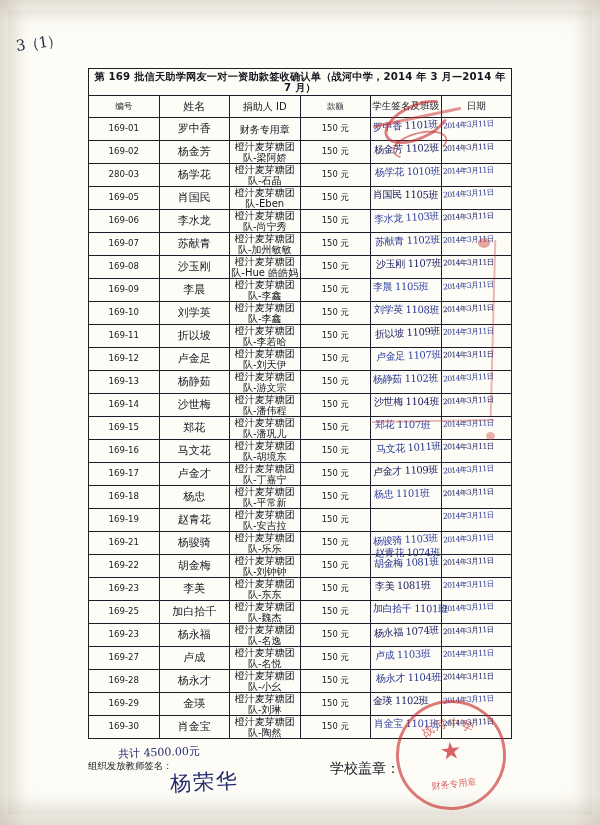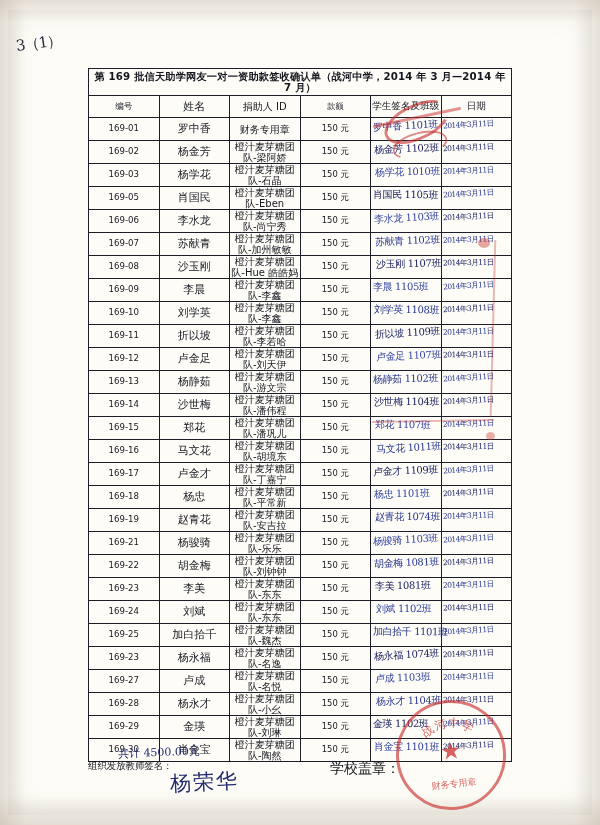--- a/index.html
+++ b/index.html
@@ -319,21 +319,21 @@
                 <span class="hw hw-dark sig" style="transform: rotate(-2.1deg); left: 3px;">杨金芳 1102班</span>
               </div>
             </td>
             <td class="c-date">
               <div class="date-cell-inner">
                 <span class="hw hw-dark dat" style="transform: rotate(-2.6deg);">2014年3月11日</span>
               </div>
             </td>
           </tr>
           <tr>
-            <td class="c-no">169-03</td>
+            <td class="c-no">280-03</td>
             <td class="c-name">杨学花</td>
             <td class="c-donor">橙汁麦芽糖团队-石晶</td>
             <td class="c-amt">150 元</td>
             <td class="c-sign">
               <div class="sign-cell-inner">
                 <span class="hw hw-blue2 sig" style="transform: rotate(-1.2deg); left: 4px;">杨学花 1010班</span>
               </div>
             </td>
             <td class="c-date">
               <div class="date-cell-inner">
@@ -565,21 +565,21 @@
               </div>
             </td>
           </tr>
           <tr>
             <td class="c-no">169-19</td>
             <td class="c-name">赵青花</td>
             <td class="c-donor">橙汁麦芽糖团队-安吉拉</td>
             <td class="c-amt">150 元</td>
             <td class="c-sign">
               <div class="sign-cell-inner">
-                <span class="hw hw-blue sig" style="transform: rotate(-0.3deg); left: 4px;">赵青花 1074班</span>
+                <span class="hw hw-blue sig" style="transform: rotate(-0.3deg); left: 4px; margin-top: 36px;">赵青花 1074班</span>
               </div>
             </td>
             <td class="c-date">
               <div class="date-cell-inner">
                 <span class="hw hw-blue dat" style="transform: rotate(-1.8deg);">2014年3月11日</span>
               </div>
             </td>
           </tr>
           <tr>
             <td class="c-no">169-21</td>
@@ -619,36 +619,20 @@
             <td class="c-donor">橙汁麦芽糖团队-东东</td>
             <td class="c-amt">150 元</td>
             <td class="c-sign">
               <div class="sign-cell-inner">
                 <span class="hw hw-dark sig" style="transform: rotate(-1.2deg); left: 4px;">李美 1081班</span>
               </div>
             </td>
             <td class="c-date">
               <div class="date-cell-inner">
                 <span class="hw hw-blue dat" style="transform: rotate(-1.8deg);">2014年3月11日</span>
-              </div>
-            </td>
-          </tr>
-          <tr>
-            <td class="c-no">169-24</td>
-            <td class="c-name">刘斌</td>
-            <td class="c-donor">橙汁麦芽糖团队-东东</td>
-            <td class="c-amt">150 元</td>
-            <td class="c-sign">
-              <div class="sign-cell-inner">
-                <span class="hw hw-blue2 sig" style="transform: rotate(-0.3deg); left: 5px;">刘斌 1102班</span>
-              </div>
-            </td>
-            <td class="c-date">
-              <div class="date-cell-inner">
-                <span class="hw hw-dark dat" style="transform: rotate(-1deg);">2014年3月11日</span>
               </div>
             </td>
           </tr>
           <tr>
             <td class="c-no">169-25</td>
             <td class="c-name">加白拾千</td>
             <td class="c-donor">橙汁麦芽糖团队-魏杰</td>
             <td class="c-amt">150 元</td>
             <td class="c-sign">
               <div class="sign-cell-inner">

